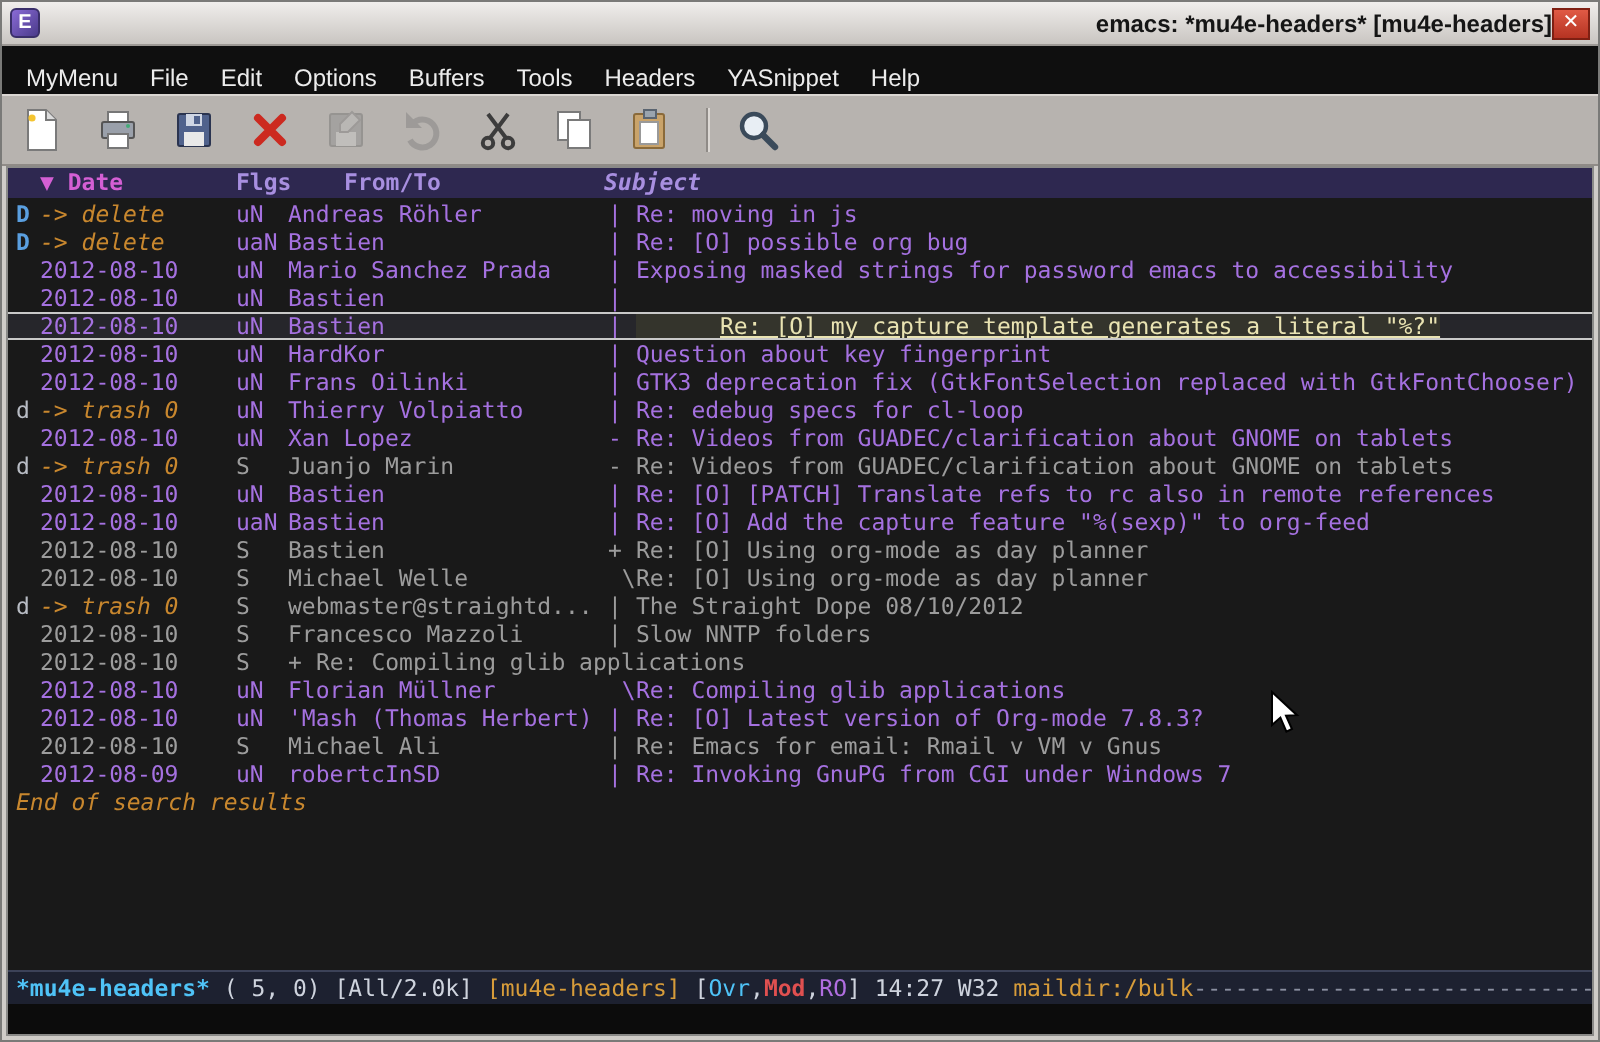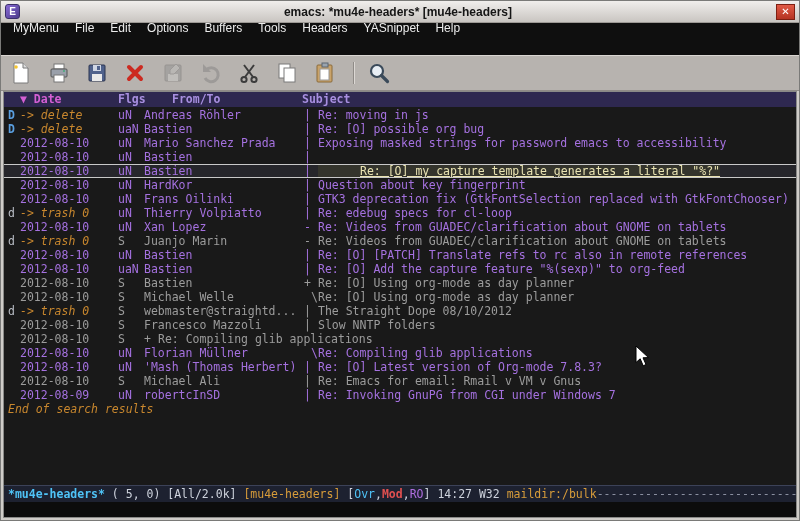--- a/index.html
+++ b/index.html
@@ -6,42 +6,42 @@
   html,body { margin:0; padding:0; }
   body {
     width:800px; height:521px; position:relative; overflow:hidden;
     background:#d6d2ce; font-family:"Liberation Sans", sans-serif;
   }
   .frame { position:absolute; inset:0; border:1px solid #7a7a78; display:flex; flex-direction:column; background:#cfccc8; }
 
   
   .titlebar { height:22px; flex:0 0 22px; background:linear-gradient(#f0eeec,#c9c5c1); border-bottom:1px solid #9d9995; display:flex; align-items:center; padding:0 4px; position:relative; }
   .win-icon { width:15px; height:15px; border-radius:3px; background:linear-gradient(135deg,#8a6bd6,#4a3a8a); border:1px solid #3a2f6a; color:#fff; font-size:10px; font-weight:bold; display:flex; align-items:center; justify-content:center; }
-  .win-title { flex:1; text-align:center; font-size:12px; font-weight:bold; color:#151515; }
+  .win-title { flex:1; text-align:right; font-size:12px; font-weight:bold; color:#151515; }
   .close-btn { width:19px; height:16px; background:linear-gradient(#e05a45,#b53322); border:1px solid #7e1f12; color:#fff; font-size:10px; line-height:14px; text-align:center; padding:0; cursor:default; }
 
   
-  .menubar { height:24px; flex:0 0 24px; background:#0f0f0f; display:flex; align-items:flex-end; padding:16px 4px; }
+  .menubar { height:24px; flex:0 0 24px; background:#0f0f0f; display:flex; align-items:flex-start; padding:5px 4px; }
   .menu-item { color:#ececec; font-size:12px; padding:4px 8px; }
 
   
   .toolbar { height:36px; flex:0 0 36px; background:#b7b3af; border-top:1px solid #dad6d2; border-bottom:1px solid #8f8b87; display:flex; align-items:center; padding:0 6px; }
   .tool-btn { width:28px; height:28px; background:transparent; border:none; padding:1px; margin-right:10px; display:flex; align-items:center; justify-content:center; }
   .tool-btn.disabled { opacity:.4; filter:grayscale(1); }
   .tb-sep { width:0; height:22px; border-left:1px solid #8f8b87; border-right:1px solid #dcd8d4; margin:0 10px 0 4px; }
 
   
   .emacs-area { flex:1; margin:0 2px 2px 2px; border:1px solid #8a8a88; background:var(--c-buffer-bg,#191919); display:flex; flex-direction:column; overflow:hidden; font-family:"DejaVu Sans Mono", monospace; font-size:11.5px; }
 
   .header-line { flex:0 0 15px; height:15px; background:var(--c-header-bg,#2e2850); position:relative; font-weight:bold; }
   .hl { position:absolute; top:0; line-height:15px; white-space:pre; }
   .hl-date    { left:16px;  color:var(--c-header-date,#d45fd4); }
   .hl-flags   { left:114px; color:var(--c-header-cols,#a88fe0); }
   .hl-from    { left:168px; color:var(--c-header-cols,#a88fe0); }
-  .hl-subject { left:298px; color:var(--c-header-cols,#a88fe0); }
+  .hl-subject { left:298px; color:var(--c-header-cols,#a88fe0);font-style:italic; }
 
   .buffer { flex:1; overflow:hidden; padding-top:1px; }
 
   .row { display:flex; height:14px; line-height:14px; padding-left:4px; white-space:pre; }
   .row.unread { color:var(--c-unread,#a571e0); }
   .row.read   { color:var(--c-read,#9c9c9c); }
   .c-mark   { flex:0 0 12px; overflow:hidden; }
   .row[data-mark="D"] .c-mark { color:var(--c-mark-d,#5a9fe0); font-weight:bold; }
   .row[data-mark="d"] .c-mark { color:#b8bcc4; }
   .c-date   { flex:0 0 98px;  overflow:hidden; }

